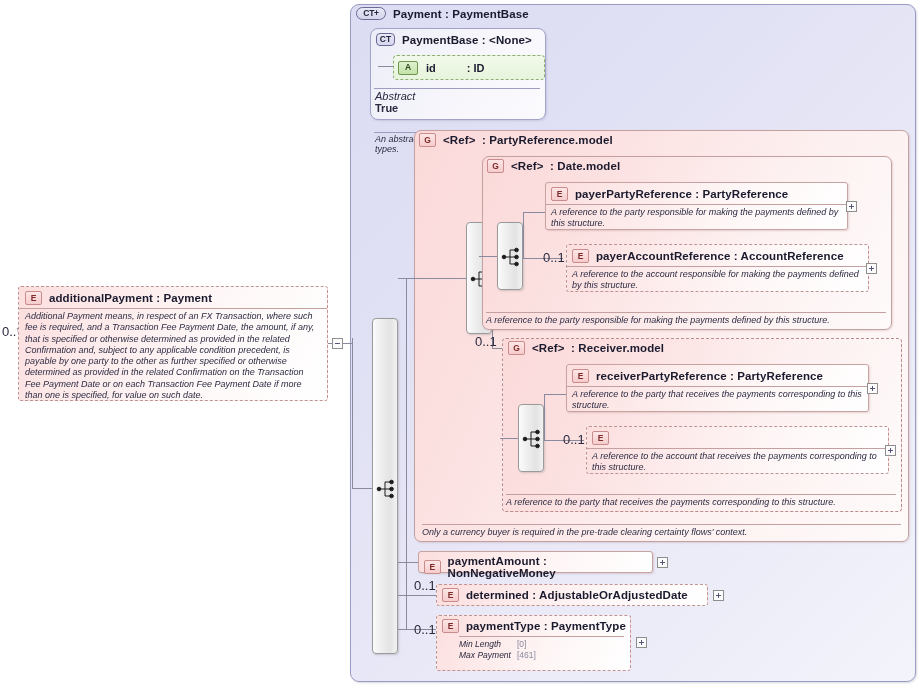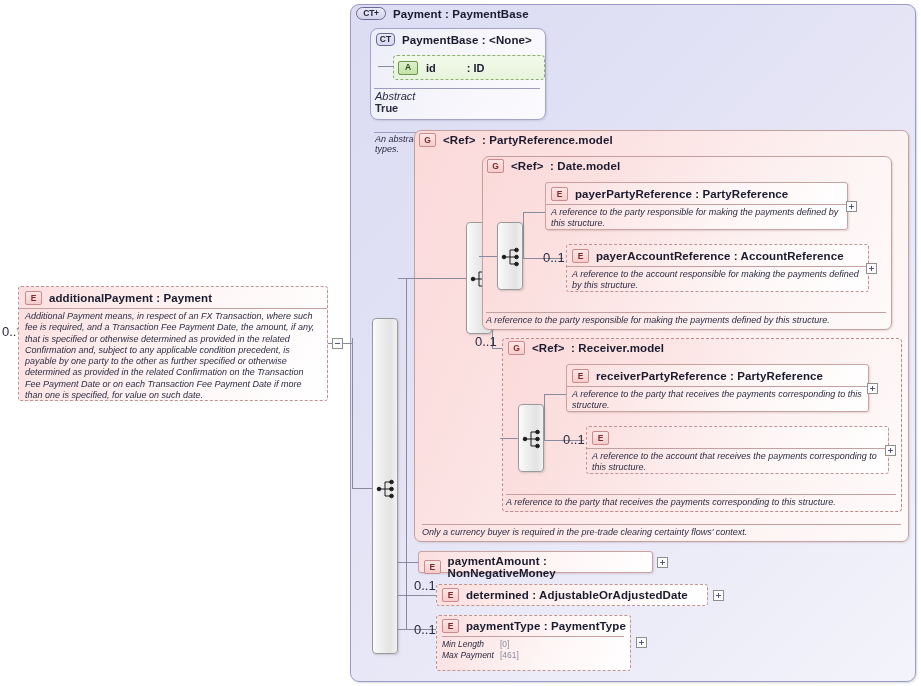--- a/index.html
+++ b/index.html
@@ -208,21 +208,21 @@
     font-style: italic;
     color: #2b2b42;
     line-height: 11.3px;
     border-top: 1px solid #c4a0a0;
     padding-top: 2px;
   }
 
   
   .facet-tbl {
     border-top: 1px solid #c4a0a0;
-    margin: 0 6px 0 5px;
+    margin: 0 6px 0 22px;
     padding-top: 2px;
   }
   .facet-row {
     display: flex;
     font-size: 8.5px;
     color: #2a2a40;
     line-height: 11px;
   }
   .facet-row .k { font-style: italic; width: 58px; }
   .facet-row .v { color: #8a8a9e; }

